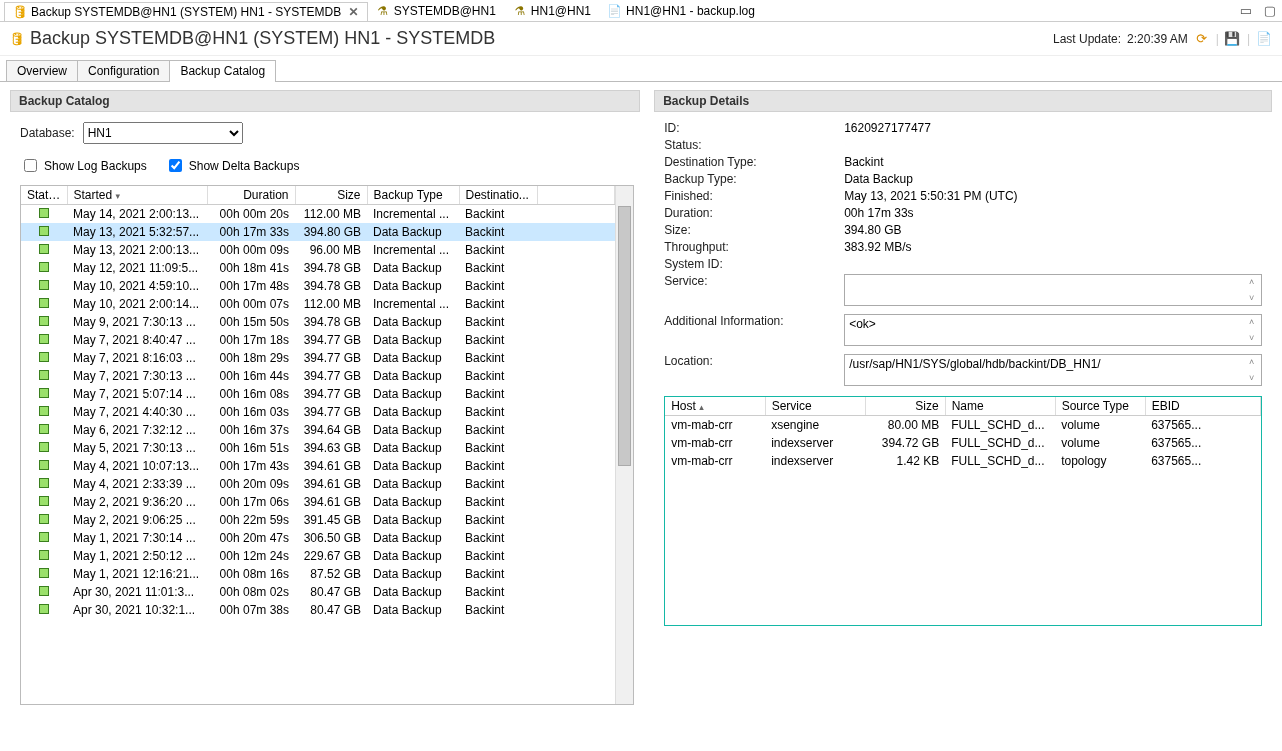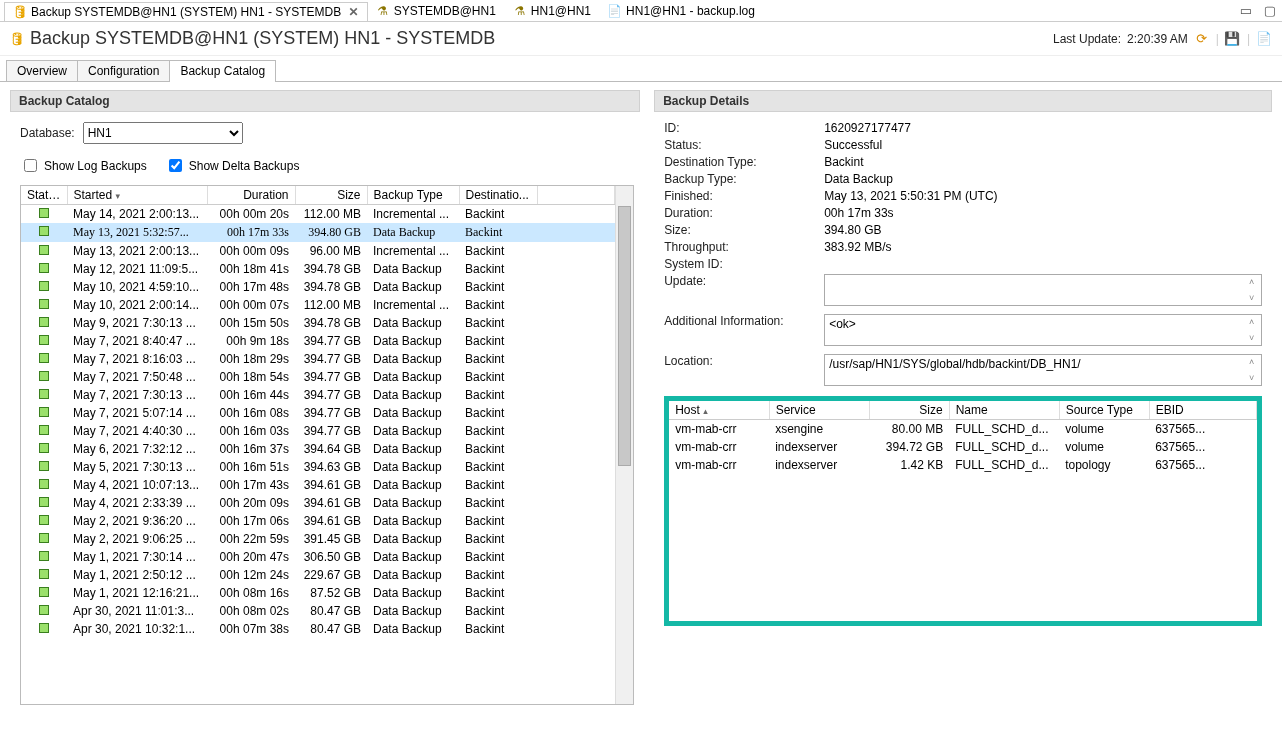--- a/index.html
+++ b/index.html
@@ -36,33 +36,33 @@
   .form-row label { color:#222; }
   select { height:22px; width:160px; font: inherit; }
   .cbline { display:flex; gap:18px; margin-bottom:10px; }
   .cb { display:flex; align-items:center; gap:4px; }
   .table-wrap { border:1px solid #bbb; display:flex; height:520px; }
   .table-scroll { flex:1; overflow:hidden; }
   table { border-collapse:collapse; width:100%; table-layout:fixed; }
   th, td { padding:2px 6px; text-align:left; white-space:nowrap; overflow:hidden; text-overflow:ellipsis; height:18px; }
   th { background:#fff; font-weight:400; color:#000; border-right:1px solid #ddd; border-bottom:1px solid #ccc; position:sticky; top:0; }
   th .sort { font-size:9px; color:#666; }
-  tbody tr.selected { background:#cbe8ff;font-family:Liberation Serif, serif; }
+  tbody tr.selected { background:#cbe8ff; }
   .status-dot { width:10px; height:10px; border:1px solid #3a7f1e; background:#9be06b; display:inline-block; }
   .num { text-align:right; }
   .vscroll { width:18px; background:#f0f0f0; border-left:1px solid #ddd; position:relative; }
   .vscroll .thumb { position:absolute; left:2px; right:2px; top:20px; height:260px; background:#c8c8c8; border:1px solid #aaa; }
   
   .details-body { padding:6px 10px; }
-  .kv { display:flex; margin:3px 0; }
+  .kv { display:flex; gap:20px; margin:3px 0; }
   .kv .k { width:160px; color:#222; }
   .kv .v { flex:1; color:#000; }
   .txtbox { flex:1; border:1px solid #aaa; min-height:32px; padding:2px 4px; position:relative; background:#fff;}
   .txtbox .scroll-handles { position:absolute; right:2px; top:2px; bottom:2px; width:10px; display:flex; flex-direction:column; justify-content:space-between; color:#888; font-size:9px;}
-  .detail-table { margin-top:10px; border:5px solid #14b8a6; height:230px; display:flex; flex-direction:column; overflow:hidden;}
+  .detail-table { margin-top:10px; border:1px solid #14b8a6; height:230px; display:flex; flex-direction:column; overflow:hidden;}
   .detail-table table { width:100%; }
   .right-num { text-align:right; }
 </style>
 </head>
 <body>
 
 <div class="app">
 
   <div class="editor-tabs">
     <div id="etabs" style="display:flex;">
@@ -217,46 +217,37 @@
                     <td>May 9, 2021 7:30:13 ...</td>
                     <td class="num">00h 15m 50s</td>
                     <td class="num">394.78 GB</td>
                     <td>Data Backup</td>
                     <td>Backint</td>
                     <td></td>
                   </tr>
                   <tr>
                     <td style="text-align:center"><span class="status-dot"></span></td>
                     <td>May 7, 2021 8:40:47 ...</td>
-                    <td class="num">00h 9m 18s</td>
+                    <td class="num">00h 17m 18s</td>
                     <td class="num">394.77 GB</td>
                     <td>Data Backup</td>
                     <td>Backint</td>
                     <td></td>
                   </tr>
                   <tr>
                     <td style="text-align:center"><span class="status-dot"></span></td>
                     <td>May 7, 2021 8:16:03 ...</td>
                     <td class="num">00h 18m 29s</td>
                     <td class="num">394.77 GB</td>
                     <td>Data Backup</td>
                     <td>Backint</td>
                     <td></td>
                   </tr>
                   <tr>
                     <td style="text-align:center"><span class="status-dot"></span></td>
-                    <td>May 7, 2021 7:50:48 ...</td>
-                    <td class="num">00h 18m 54s</td>
-                    <td class="num">394.77 GB</td>
-                    <td>Data Backup</td>
-                    <td>Backint</td>
-                    <td></td>
-                  </tr>
-                  <tr>
-                    <td style="text-align:center"><span class="status-dot"></span></td>
                     <td>May 7, 2021 7:30:13 ...</td>
                     <td class="num">00h 16m 44s</td>
                     <td class="num">394.77 GB</td>
                     <td>Data Backup</td>
                     <td>Backint</td>
                     <td></td>
                   </tr>
                   <tr>
                     <td style="text-align:center"><span class="status-dot"></span></td>
                     <td>May 7, 2021 5:07:14 ...</td>
@@ -386,21 +377,20 @@
 
     <div class="panel" style="flex:1;">
       <div class="section-title">Backup Details</div>
       <div class="details-body">
         <div class="kv">
             <div class="k">ID:</div>
             <div class="v">1620927177477</div>
           </div>
         <div class="kv">
             <div class="k">Status:</div>
-            <div class="v">Successful</div>
           </div>
         <div class="kv">
             <div class="k">Destination Type:</div>
             <div class="v">Backint</div>
           </div>
         <div class="kv">
             <div class="k">Backup Type:</div>
             <div class="v">Data Backup</div>
           </div>
         <div class="kv">
@@ -417,21 +407,21 @@
           </div>
         <div class="kv">
             <div class="k">Throughput:</div>
             <div class="v">383.92 MB/s</div>
           </div>
         <div class="kv">
             <div class="k">System ID:</div>
             <div class="v"></div>
           </div>
         <div class="kv">
-          <div class="k">Update:</div>
+          <div class="k">Service:</div>
           <div class="txtbox">
             <span></span>
             <div class="scroll-handles">
                 <span>˄</span>
                 <span>˅</span>
               </div>
           </div>
         </div>
         <div class="kv" style="margin-top:8px;">
           <div class="k">Additional Information:</div>

